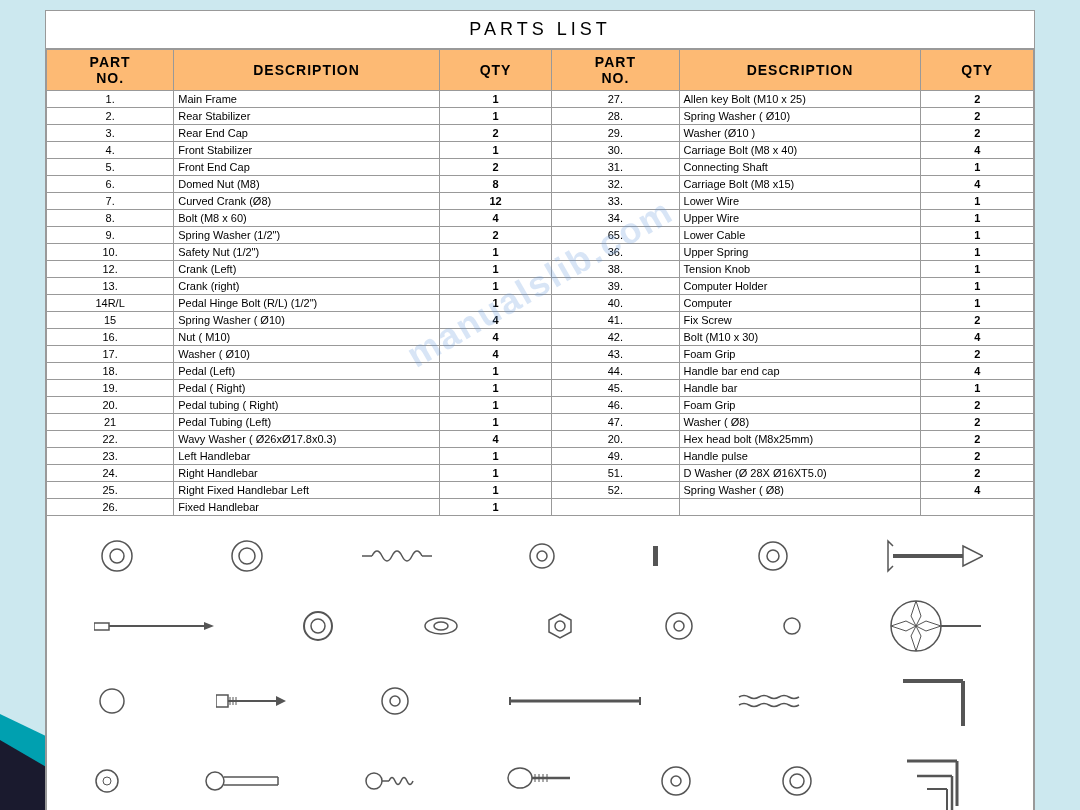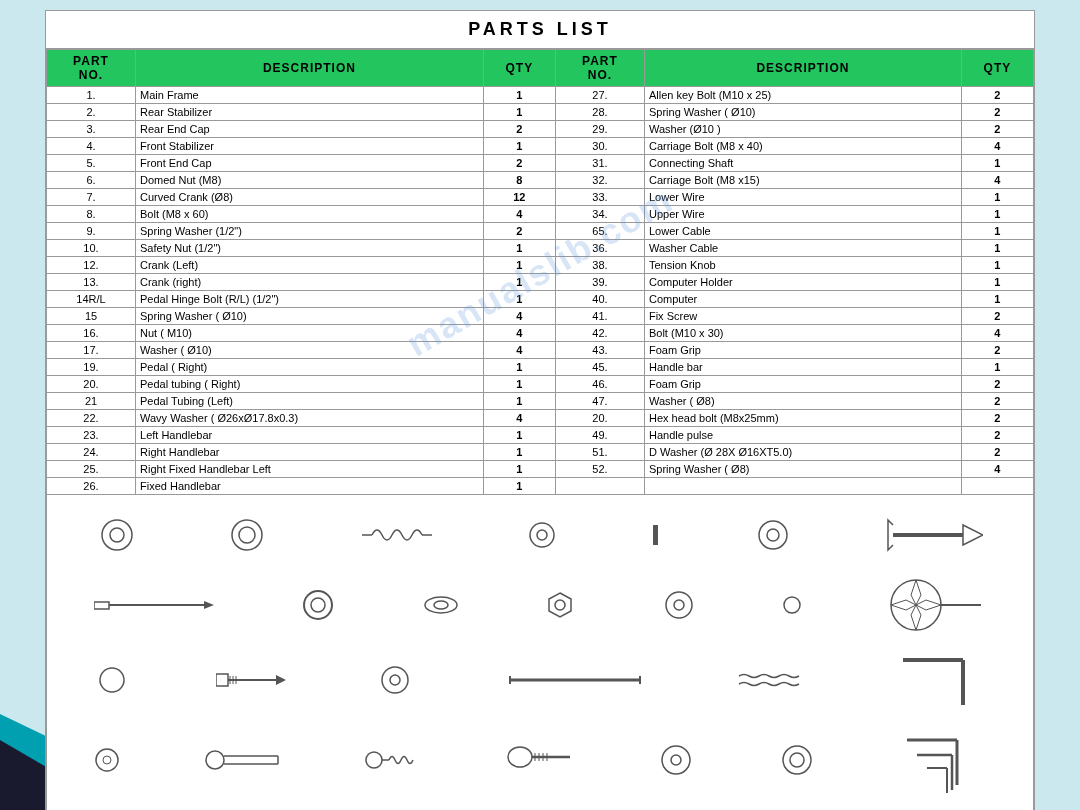--- a/index.html
+++ b/index.html
@@ -41,40 +41,40 @@
       left: 50%;
       transform: translateX(-50%);
       width: 990px;
       background: white;
       border: 1px solid #999;
     }
 
     .table-title {
       text-align: center;
       font-size: 18px;
-      font-weight: bold;
+      font-weight: normal;
       letter-spacing: 4px;
       padding: 8px 0;
       border-bottom: 1px solid #999;
       background: white;
     }
 
     .parts-table {
       width: 100%;
       border-collapse: collapse;
       font-size: 11px;
     }
 
     .parts-table th {
-      background: #22c55e;
+      background: #fdba74;
       border: 1px solid #999;
-      padding: 4px 3px;
+      padding: 4px 19px;
       text-align: center;
       font-weight: bold;
-      font-size: 12px;
+      font-size: 14px;
       letter-spacing: 1px;
     }
 
     .parts-table td {
       border: 1px solid #999;
       padding: 2px 4px;
       font-size: 11px;
     }
 
     .parts-table td.part-no {
@@ -215,21 +215,21 @@
       <td class="qty" style="">2</td>
       <td class="part-no">65.</td>
       <td>Lower Cable</td>
       <td class="qty">1</td>
     </tr>
           <tr>
       <td class="part-no">10.</td>
       <td>Safety Nut (1/2")</td>
       <td class="qty" style="font-weight:bold;">1</td>
       <td class="part-no">36.</td>
-      <td>Washer Cable</td>
+      <td>Upper Spring</td>
       <td class="qty">1</td>
     </tr>
           <tr>
       <td class="part-no">12.</td>
       <td>Crank (Left)</td>
       <td class="qty" style="">1</td>
       <td class="part-no">38.</td>
       <td>Tension Knob</td>
       <td class="qty">1</td>
     </tr>
@@ -265,20 +265,28 @@
       <td>Bolt (M10 x 30)</td>
       <td class="qty">4</td>
     </tr>
           <tr>
       <td class="part-no">17.</td>
       <td>Washer ( Ø10)</td>
       <td class="qty" style="">4</td>
       <td class="part-no">43.</td>
       <td>Foam Grip</td>
       <td class="qty">2</td>
+    </tr>
+          <tr>
+      <td class="part-no">18.</td>
+      <td>Pedal  (Left)</td>
+      <td class="qty" style="font-weight:bold;">1</td>
+      <td class="part-no">44.</td>
+      <td>Handle bar end cap</td>
+      <td class="qty">4</td>
     </tr>
           <tr>
       <td class="part-no">19.</td>
       <td>Pedal ( Right)</td>
       <td class="qty" style="font-weight:bold;">1</td>
       <td class="part-no">45.</td>
       <td>Handle bar</td>
       <td class="qty">1</td>
     </tr>
           <tr>

